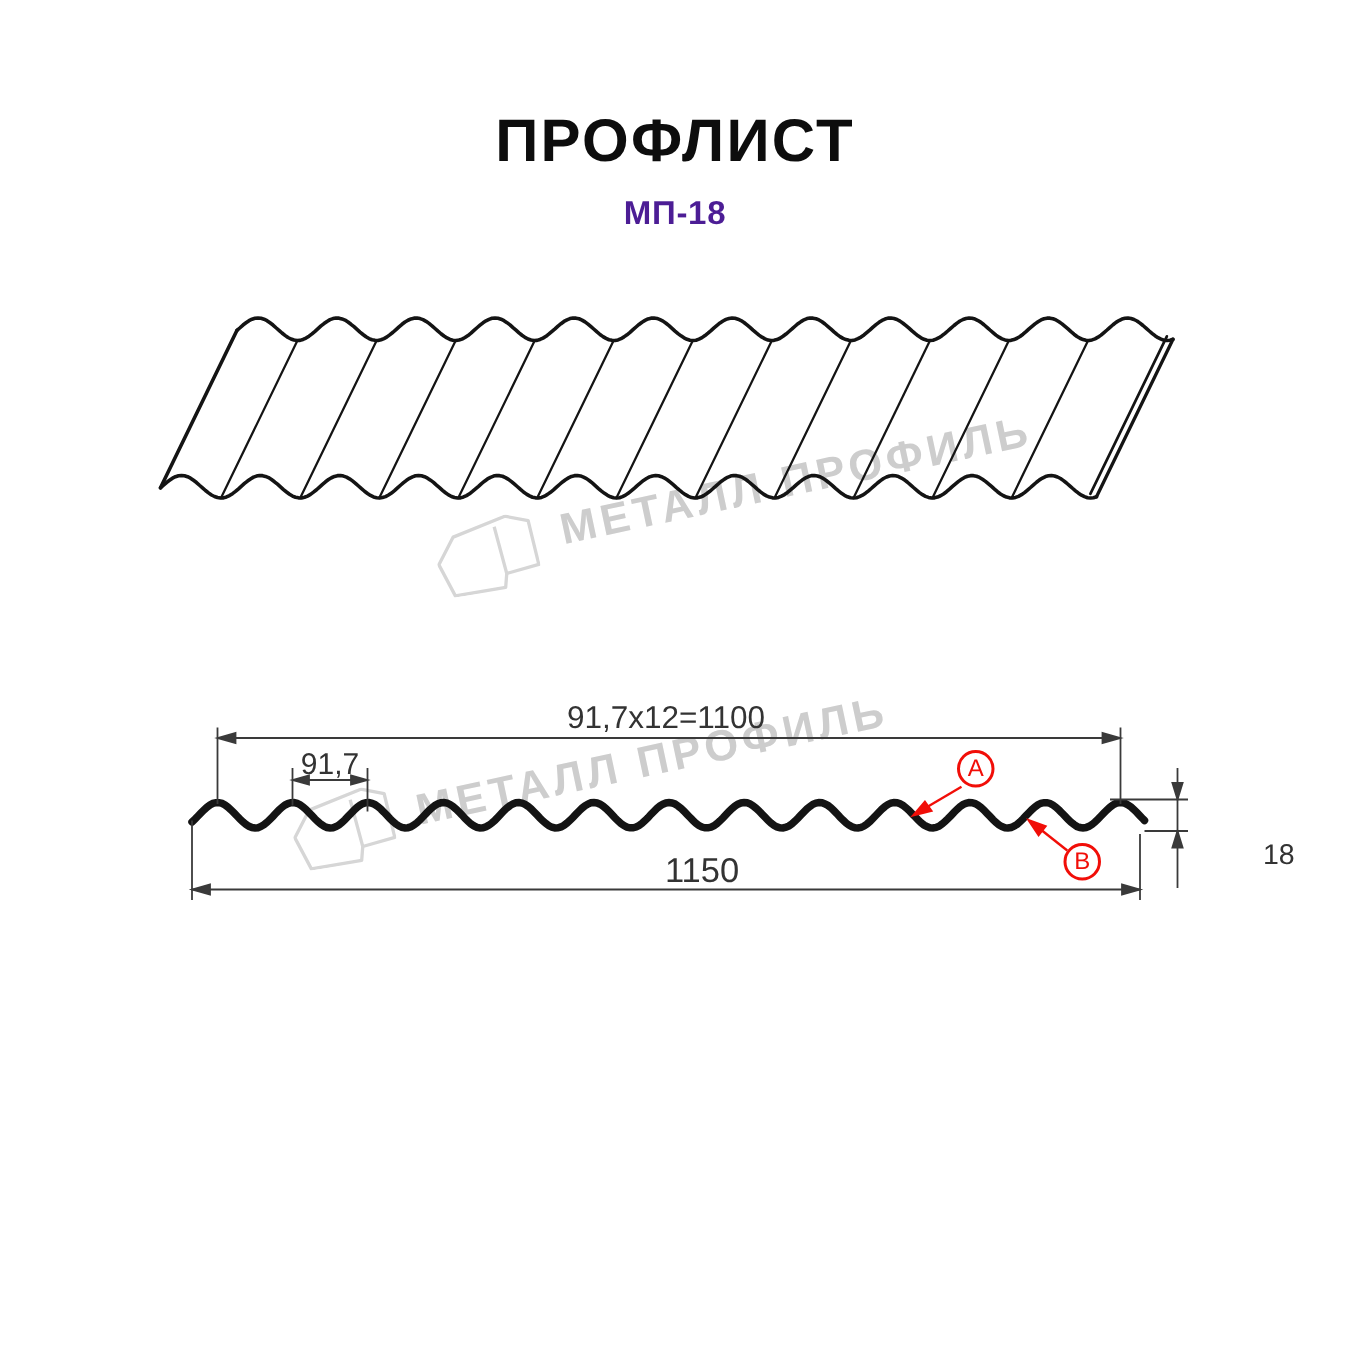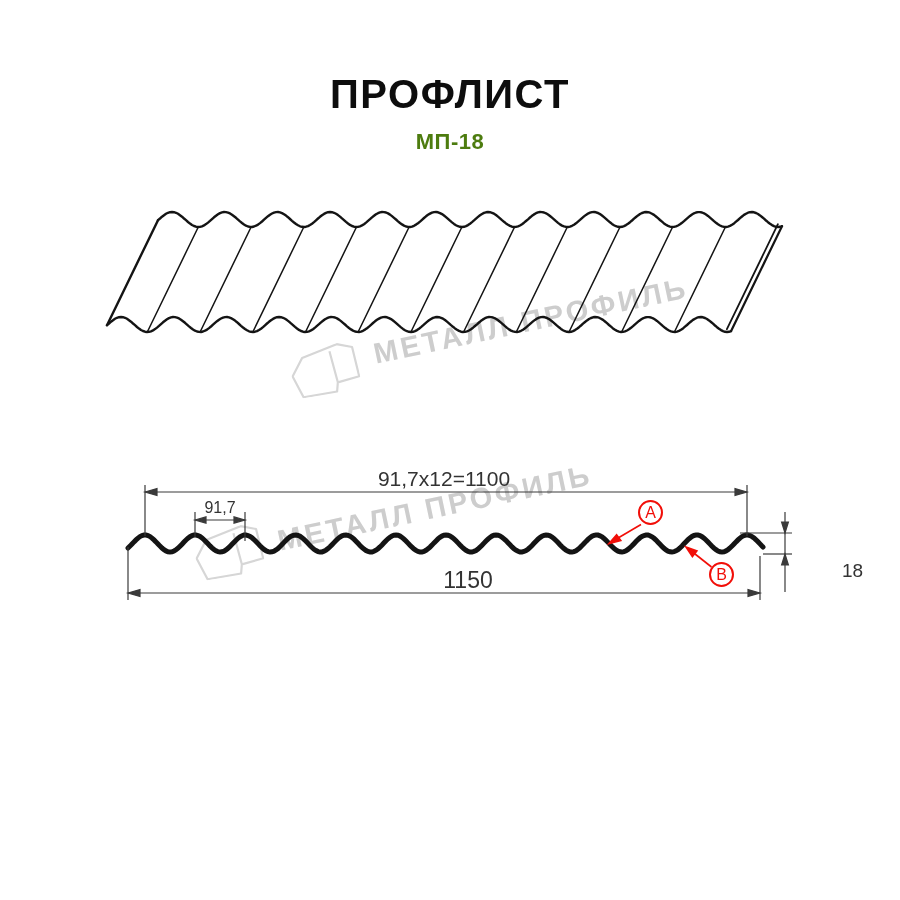--- a/index.html
+++ b/index.html
@@ -7,21 +7,21 @@
     position:relative;width:900px;height:900px;background:#ffffff;overflow:hidden;
     font-family:"Liberation Sans","DejaVu Sans",sans-serif;
   }
   
   .title{
     position:absolute;left:0;top:74px;width:900px;text-align:center;
     font-size:40px;font-weight:700;letter-spacing:1.5px;color:#0d0d0d;line-height:1;
   }
   .subtitle{
     position:absolute;left:0;top:131px;width:900px;text-align:center;
-    font-size:22px;font-weight:600;letter-spacing:0.5px;color:#4d7c0f;line-height:1;
+    font-size:22px;font-weight:600;letter-spacing:0.5px;color:#4c1d95;line-height:1;
   }
   
   .thickness-note{
     position:absolute;left:0;top:797px;width:900px;text-align:center;
     font-size:21px;font-weight:700;letter-spacing:0.6px;color:#101010;line-height:1;
   }
   
   .wm-text{
     position:absolute;white-space:nowrap;color:#cdcdcd;
     font-size:29px;font-weight:700;letter-spacing:3px;line-height:28px;
@@ -31,21 +31,21 @@
   
   .art{position:absolute;left:0;top:0;z-index:2;}
   .wm-layer{position:absolute;left:0;top:0;width:900px;height:900px;z-index:1;}
   .labels{position:absolute;left:0;top:0;width:900px;height:900px;z-index:3;padding-left:34px;}
   
   .dim-label{
     position:absolute;color:#333;line-height:1;white-space:nowrap;
     font-family:"Liberation Sans","DejaVu Sans",sans-serif;
   }
   .dim-top{left:444px;top:468px;font-size:21px;transform:translateX(-50%);}
-  .dim-wave{left:220px;top:500px;font-size:16px;transform:translateX(-50%);}
+  .dim-wave{left:220px;top:500px;font-size:20px;transform:translateX(-50%);}
   .dim-width{left:468px;top:569px;font-size:23px;transform:translateX(-50%);}
   .dim-height{left:794px;top:561px;font-size:19px;margin-left:48px;}
   
   .callout{
     position:absolute;width:25px;height:25px;border:2.5px solid #f10e08;border-radius:50%;
     box-sizing:border-box;display:flex;align-items:center;justify-content:center;
     color:#f10e08;font-size:16px;font-weight:500;line-height:1;background:transparent;
   }
   .callout-a{left:638px;top:500px;}
   .callout-b{left:709px;top:562px;}

